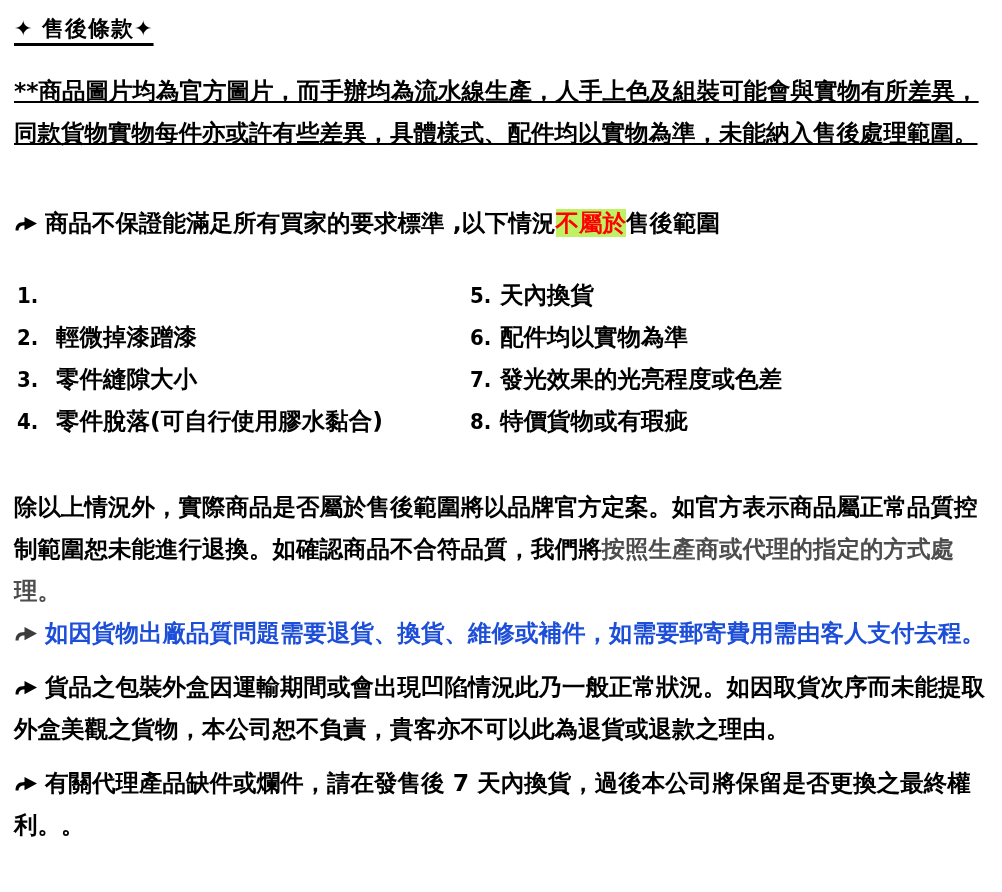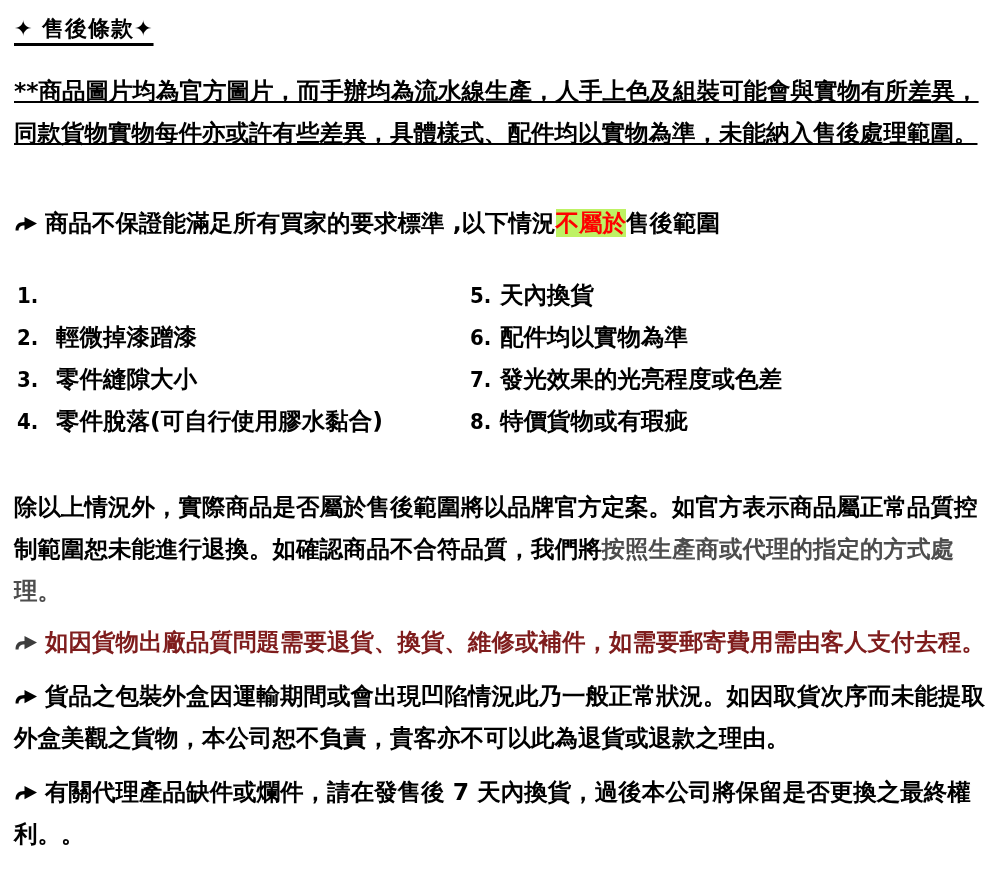--- a/index.html
+++ b/index.html
@@ -54,21 +54,21 @@
     flex:0 0 auto;
   }
   .col-left .num  { width:42px; padding-left:3px; }
   .col-right .num { width:30px; }
 
   .decision { margin-top:44px; }
   .gray-part { color:#4d4d4d; }
 
   .red-para { margin-top:14px; color:#fe0000; }
 
-  .shipping { margin-top:9px; color:#7f1d1d; }
+  .shipping { margin-top:0; color:#1d4ed8; }
 
   .packaging { margin-top:12px; }
 
   .replacement { margin-top:12px; }
 </style>
 </head>
 <body>
 
 <div class="page">
 

